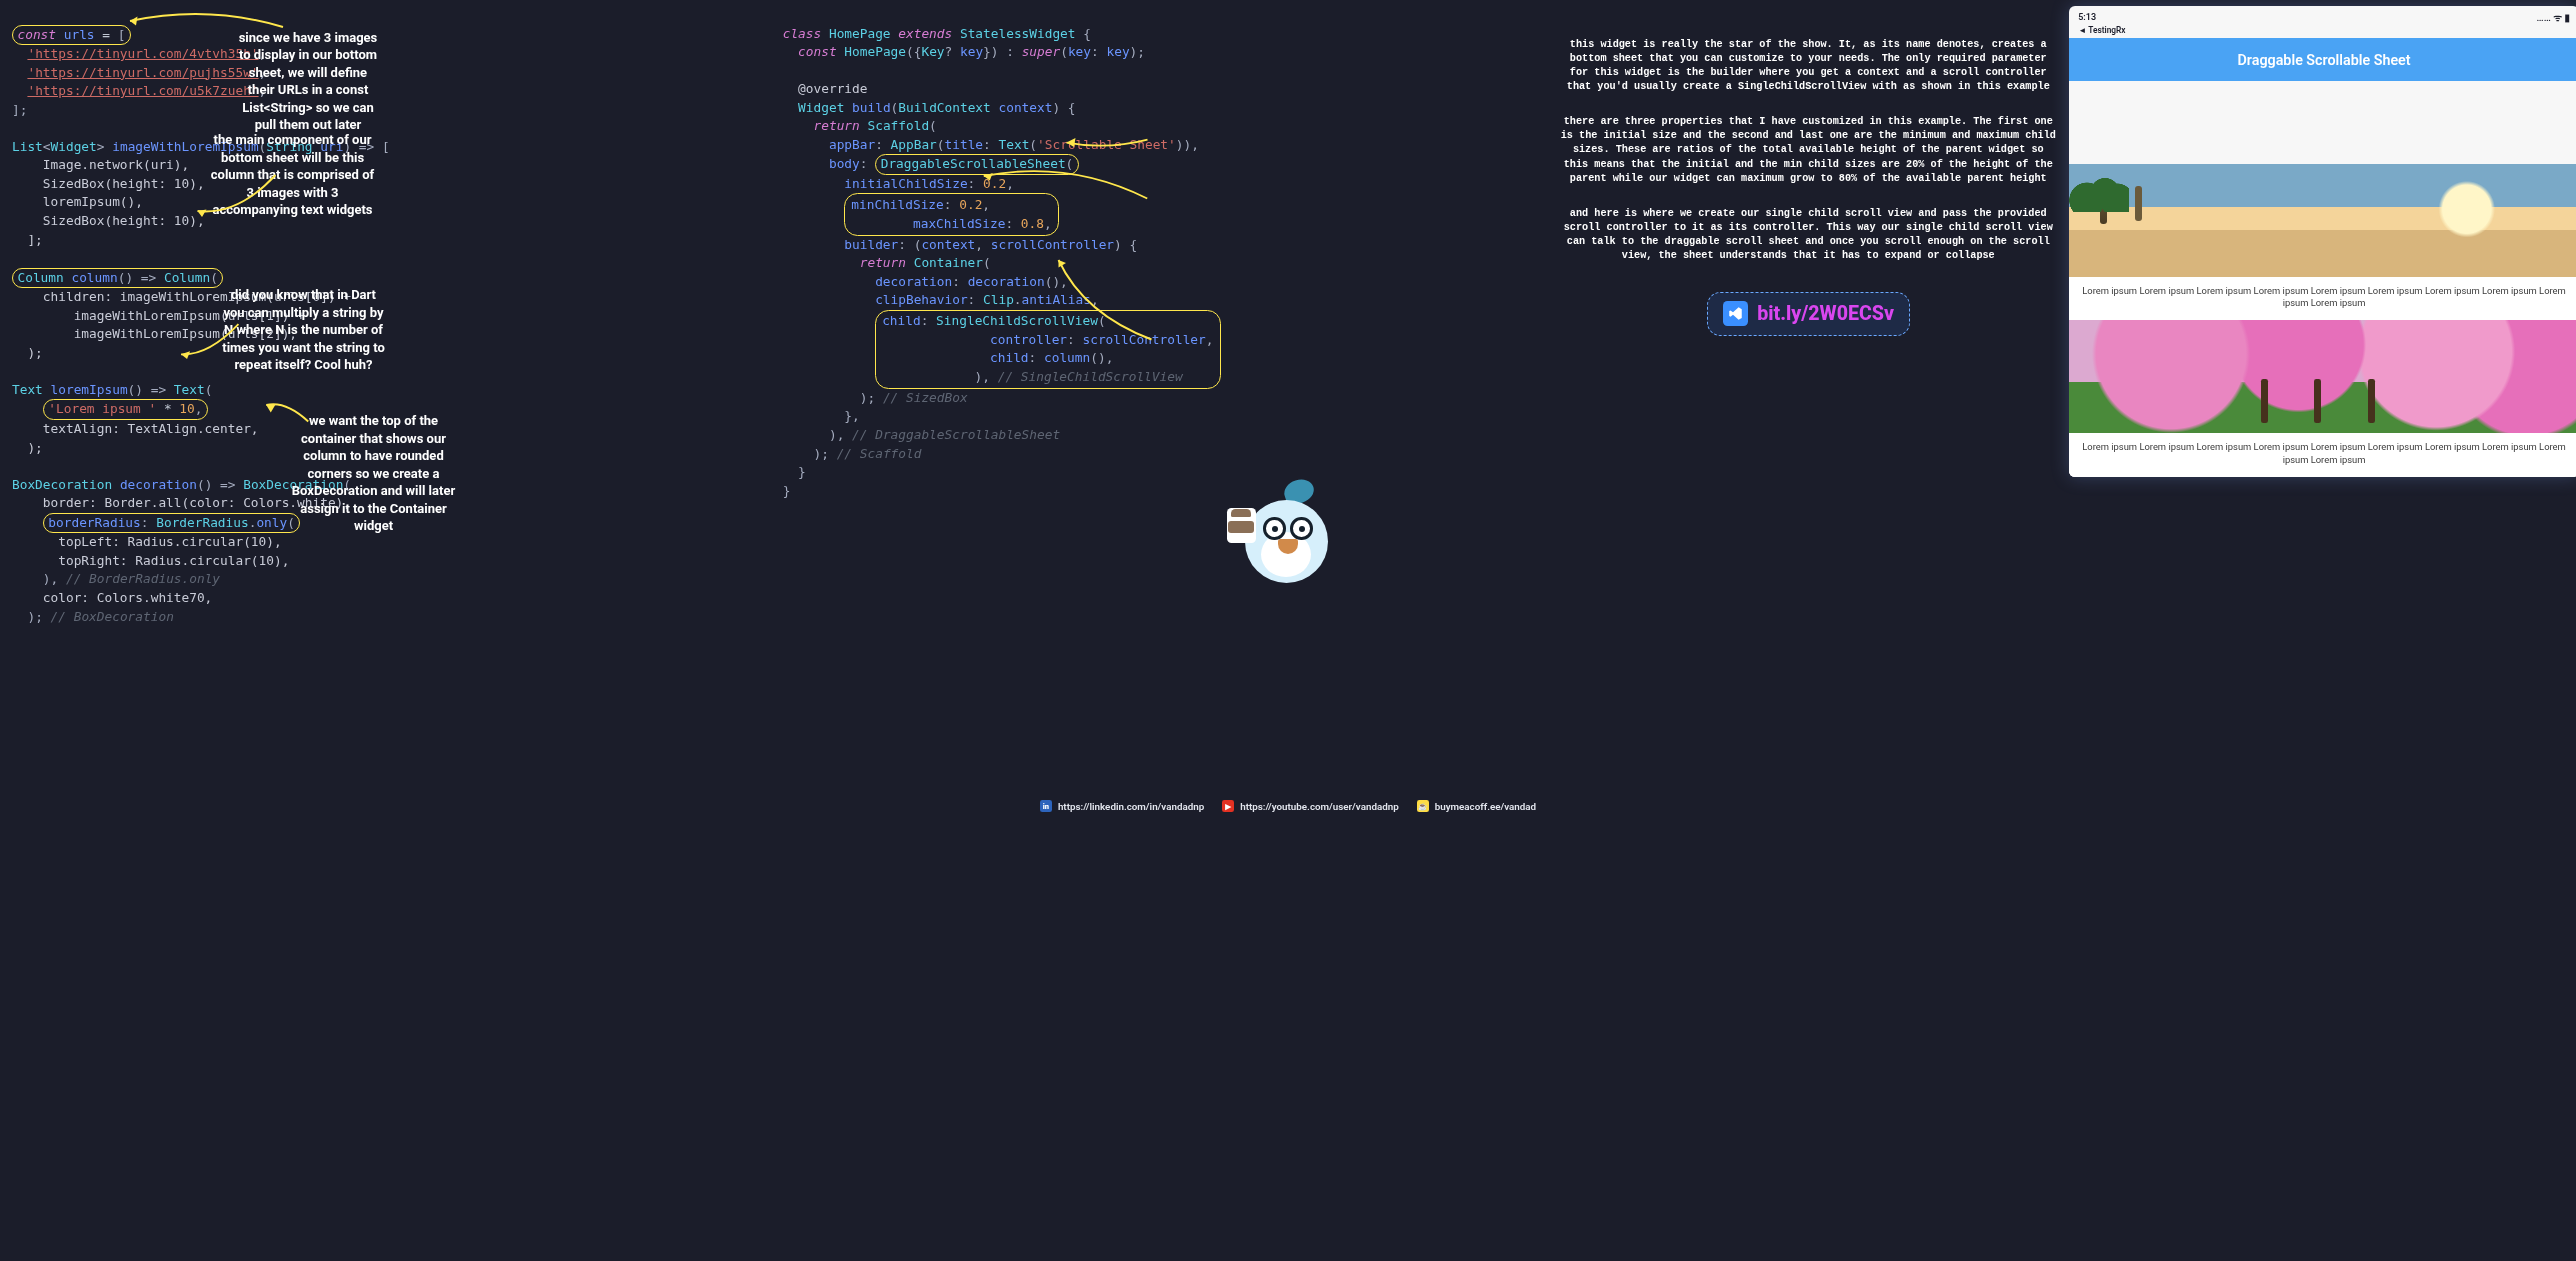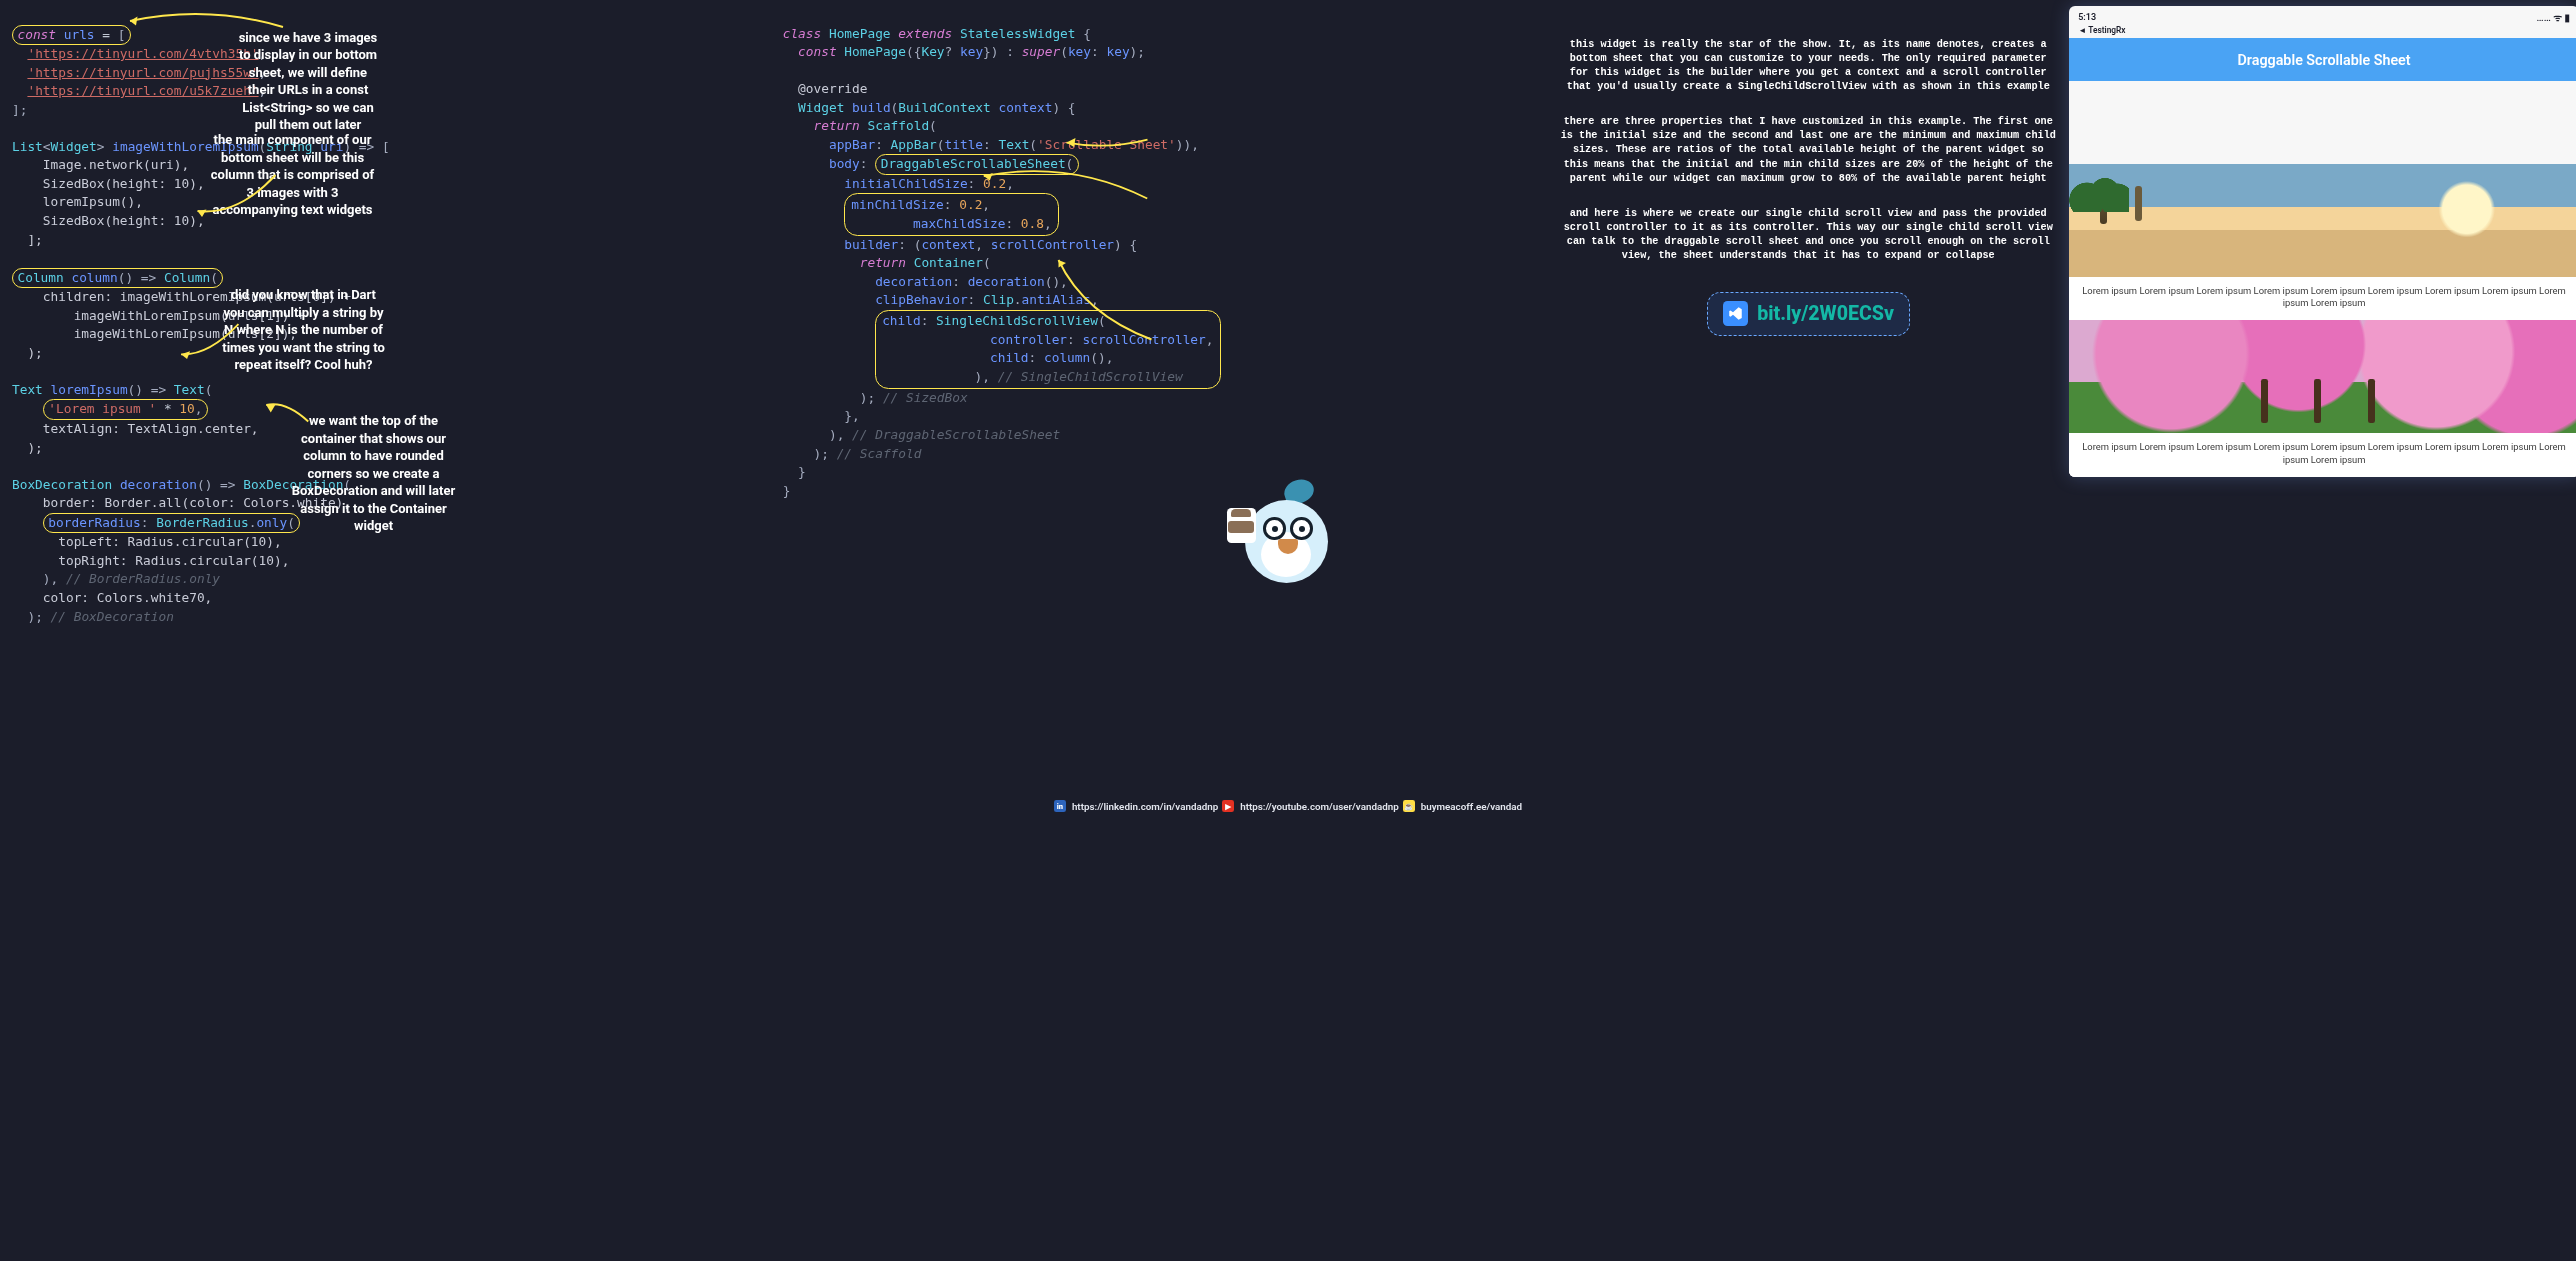--- a/index.html
+++ b/index.html
@@ -139,21 +139,21 @@
   }
   .phone .caption {
     font-size: 9.4px; text-align: center; color:#3a3a3a;
     padding: 7.5px 10.5px 10.5px; background:#fff; line-height:1.35;
   }
   .ann-center { text-align: center; }
   .link-badge {
     margin-top: 7.5px;
     border: 1.5px dashed #6ba9ff; border-radius: 13.5px;
     background: #1e2a46;
-    color: #14b8a6; font-weight: 800; font-size: 19.6px;
+    color: #d946ef; font-weight: 800; font-size: 19.6px;
     padding: 7.5px 15px; display:inline-flex; align-items:center; gap:9px;
   }
   .link-badge .vscode-icon{
     width:25.6px; height:25.6px; background:#3a8fff; border-radius:4.5px;
     display:flex; align-items:center; justify-content:center; font-size:13.5px;
   }
   .mascot {
     position:absolute; right:203px; bottom:-3px; width:113px; height:120px;
   }
   .mascot .body{ position:absolute; left:13.5px; top:24px; width:83px; height:83px; background:#d6effb; border-radius:50%; }
@@ -163,21 +163,21 @@
   .mascot .pupil{ position:absolute; left:6px; top:6px; width:6px; height:6px; background:#15202b; border-radius:50%; }
   .mascot .tuft{ position:absolute; left:53px; top:4.5px; width:30px; height:22.6px; background:#3a91b1; border-radius:50% 50% 50% 10%; transform:rotate(-18deg); }
   .mascot .beak{ position:absolute; left:47px; top:63px; width:19.6px; height:15px; background:#d18a4a; border-radius:3px 3px 12px 12px; }
   .mascot .cup{ position:absolute; left:-4.5px; top:32px; width:29px; height:35px; background:#fff; border-radius:4.5px; }
   .mascot .cup::before{ content:""; position:absolute; left:4.5px; top:1.5px; width:19.6px; height:7.5px; background:#8a6f57; border-radius:4.5px 4.5px 1.5px 1.5px; }
   .mascot .cup::after{ content:""; position:absolute; left:1.5px; top:13.5px; width:25.6px; height:12px; background:#8a6f57; border-radius:3px; }
   .code2 { position: relative; }
   .footer {
     text-align:center; font-size:9.8px; font-weight:600; color:#e3e6ee;
     padding: 4.5px 0 0 0;
-    display:flex; gap:4px; justify-content:center; align-items:center;
+    display:flex; gap:18px; justify-content:center; align-items:center;
     flex-wrap: wrap;
   }
   .footer .item{ display:inline-flex; gap:6px; align-items:center; }
   .footer .ic{ width:12px; height:12px; border-radius:2.3px; display:inline-flex; align-items:center; justify-content:center; font-size:7.5px; font-weight:900;}
   .ic.li{ background:#2d64bc; color:#fff;}
   .ic.yt{ background:#e33122; color:#fff;}
   .ic.bmc{ background:#ffdd44; color:#443; }
   .arrow { position:absolute; pointer-events:none; }
 </style>
 </head>

